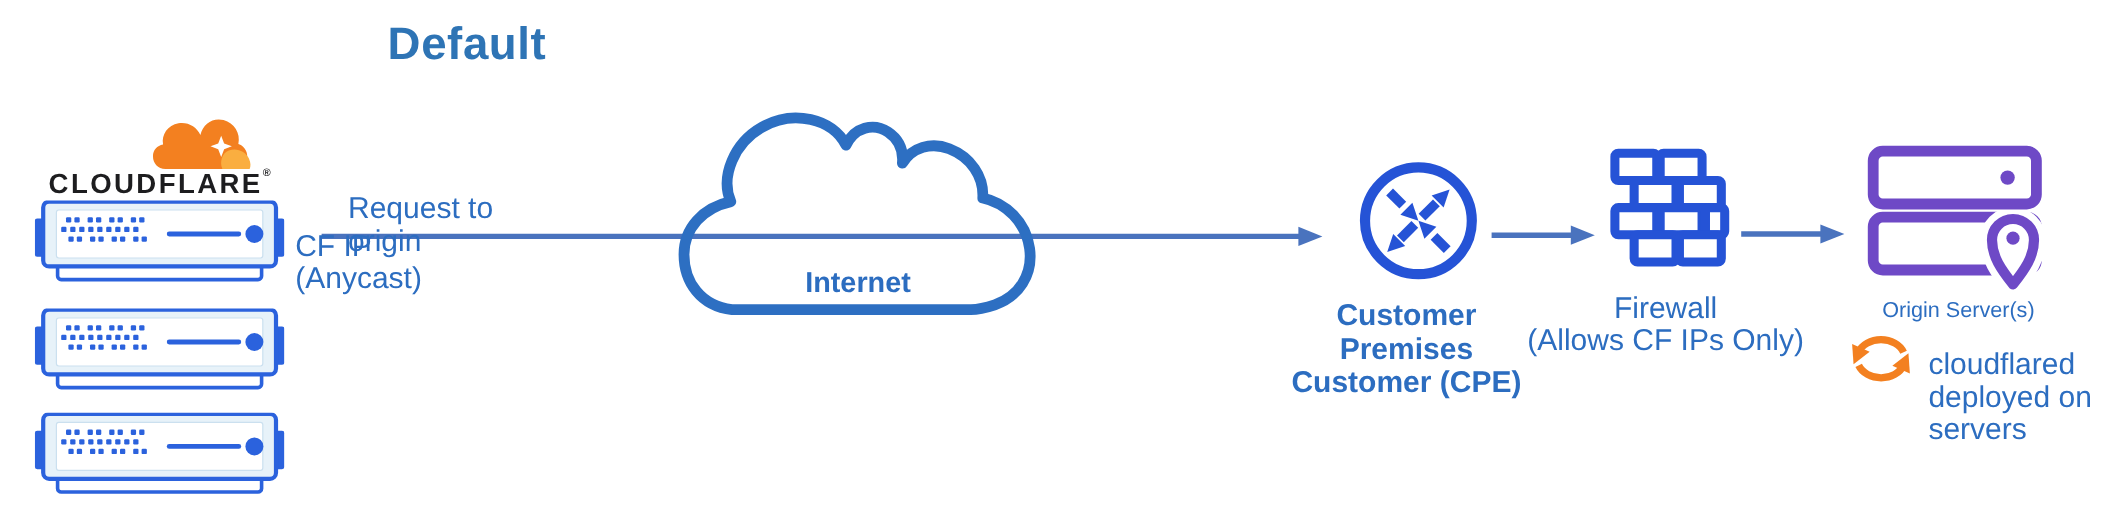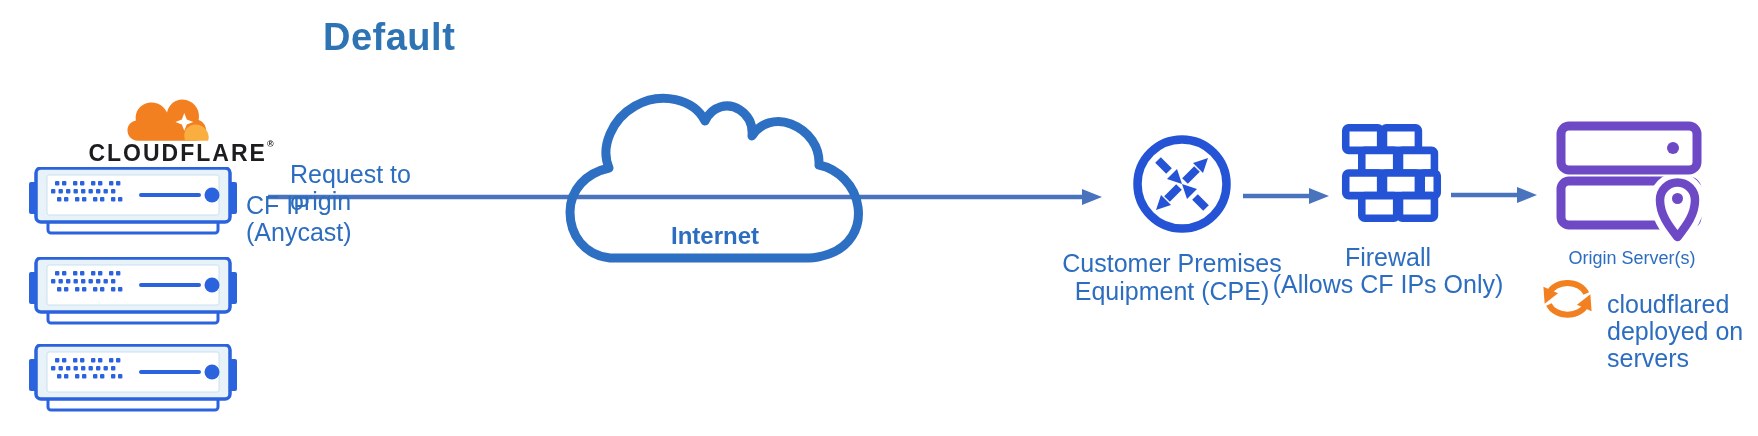--- a/index.html
+++ b/index.html
@@ -23,28 +23,27 @@
   svg{overflow:visible;display:block;}
   .page-title{
     left:280px;top:16px;font-size:38px;font-weight:700;color:var(--title-blue);
     letter-spacing:0.5px;
     margin-left:43px;
   }
   .cf-wordmark{
     left:34px;top:140px;width:200px;text-align:center;
     font-size:23px;font-weight:800;letter-spacing:2px;color:var(--ink);
     white-space:nowrap;
-    margin-left:48px;
   }
   .cf-wordmark sup{font-size:9px;font-weight:700;vertical-align:top;line-height:1;}
   .lbl{color:var(--label-blue);font-size:25px;line-height:27px;}
   .request-label{left:290px;top:161px;width:180px;}
   .cfip-label{left:246px;top:192px;width:160px;}
   .internet-label{left:650px;top:222px;width:130px;text-align:center;font-size:24px;font-weight:bold;}
-  .cpe-label{left:1062px;top:249px;width:220px;text-align:center;line-height:28px;}
+  .cpe-label{left:1062px;top:249px;width:220px;text-align:center;line-height:28px;font-weight:bold;}
   .firewall-label{left:1268px;top:244px;width:240px;text-align:center;}
   .origin-label{left:1527px;top:245px;width:210px;text-align:center;font-size:18px;}
   .origin-note{left:1607px;top:291px;width:160px;line-height:27px;}
   .block{display:block;}
 </style>
 </head>
 <body>
 
 <div id="canvas">
 
@@ -158,21 +157,21 @@
         <polygon points="50,50 45,35 35,45" stroke="none"></polygon>
       </g>
       <g transform="rotate(180 50 50)">
         <line x1="53" y1="47" x2="65" y2="35" stroke-width="8"></line>
         <polygon points="76,24 71,39 61,29" stroke="none"></polygon>
       </g>
     </g>
   </svg>
   <div class="abs lbl cpe-label">
     <span class="block">Customer Premises</span>
-    <span class="block">Equipment (CPE)</span>
+    <span class="block">Customer (CPE)</span>
   </div>
 
   <svg class="abs" style="left:1341px;top:123px" width="101" height="100" viewBox="-5 -5 107 106">
     <g fill="#ffffff" stroke="var(--icon-blue)" stroke-width="8" stroke-linejoin="round">
       <rect x="0" y="0" width="37" height="24" rx="3"></rect>
         <rect x="40" y="0" width="37" height="24" rx="3"></rect>
       <rect x="17" y="24" width="37" height="24" rx="3"></rect>
         <rect x="57" y="24" width="37" height="24" rx="3"></rect>
       <rect x="0" y="48" width="37" height="24" rx="3"></rect>
         <rect x="40" y="48" width="37" height="24" rx="3"></rect>

